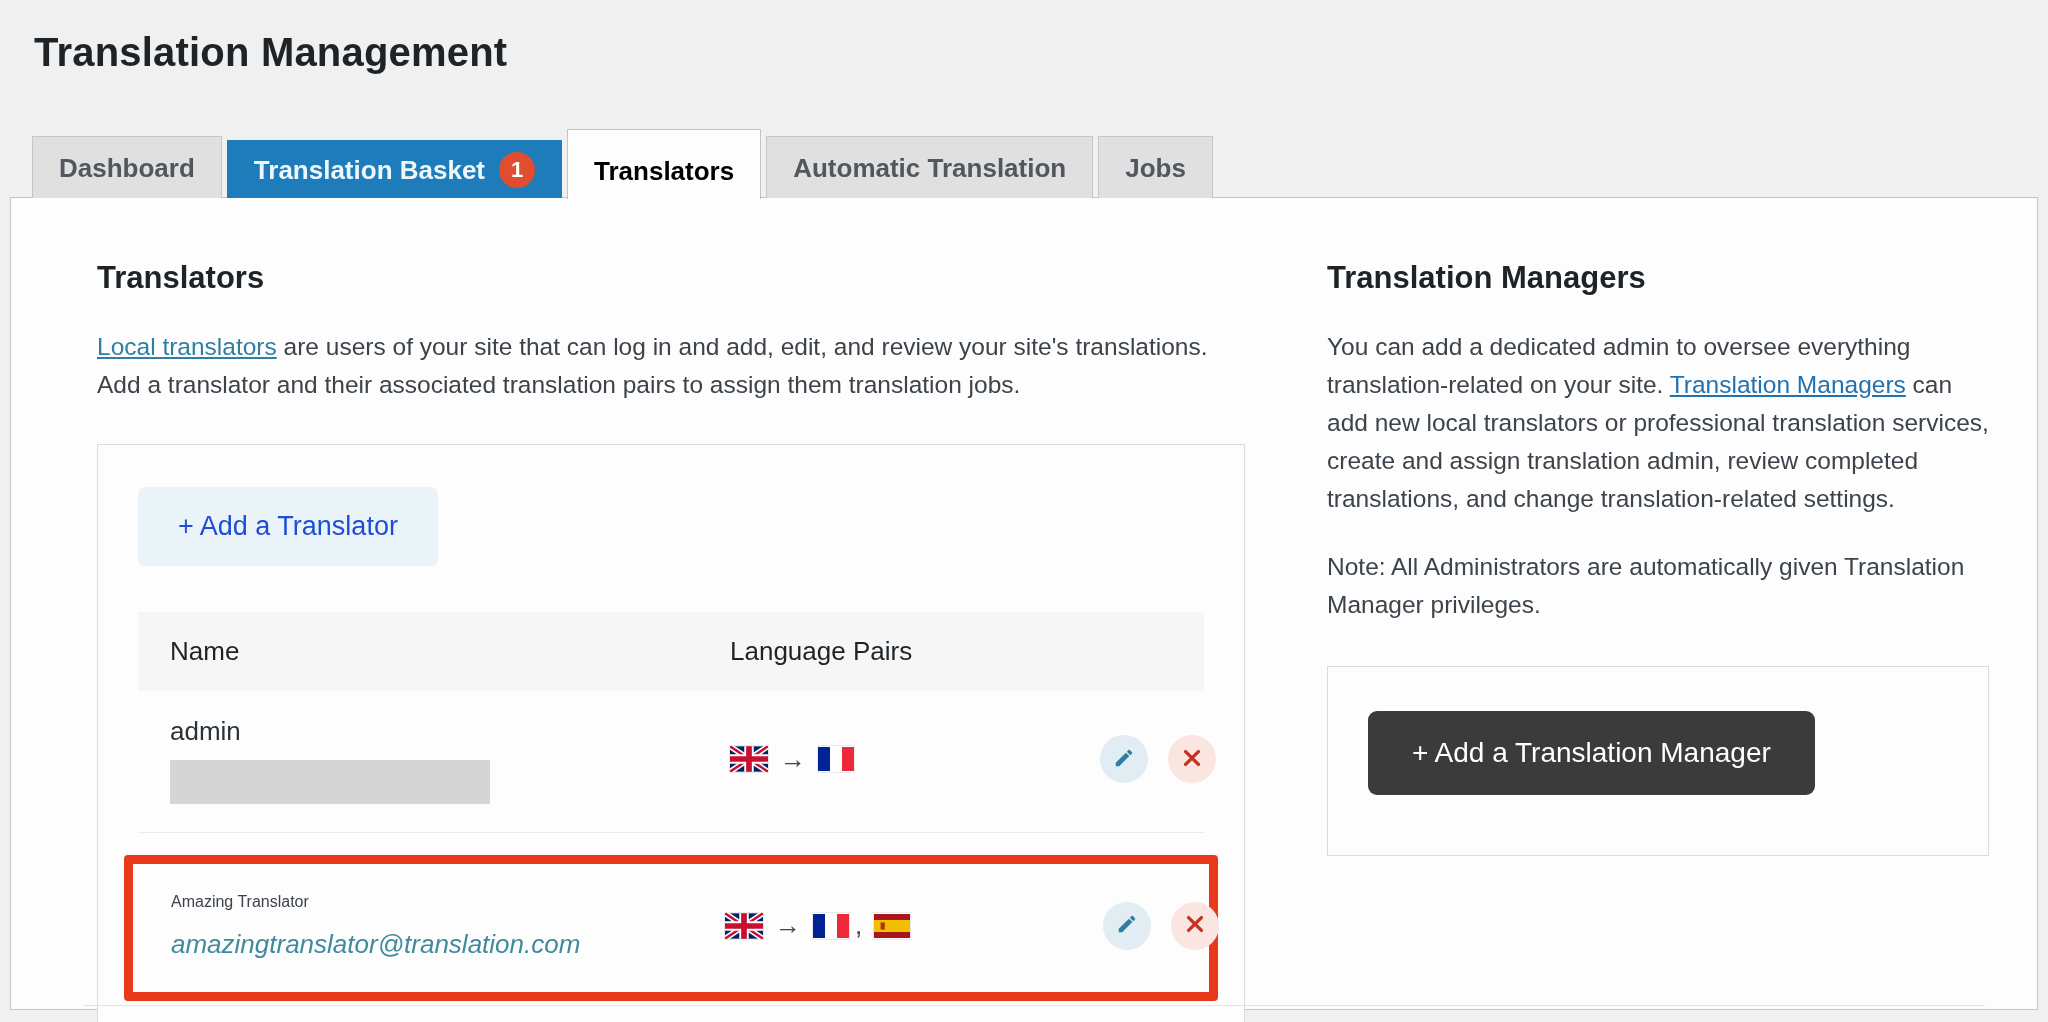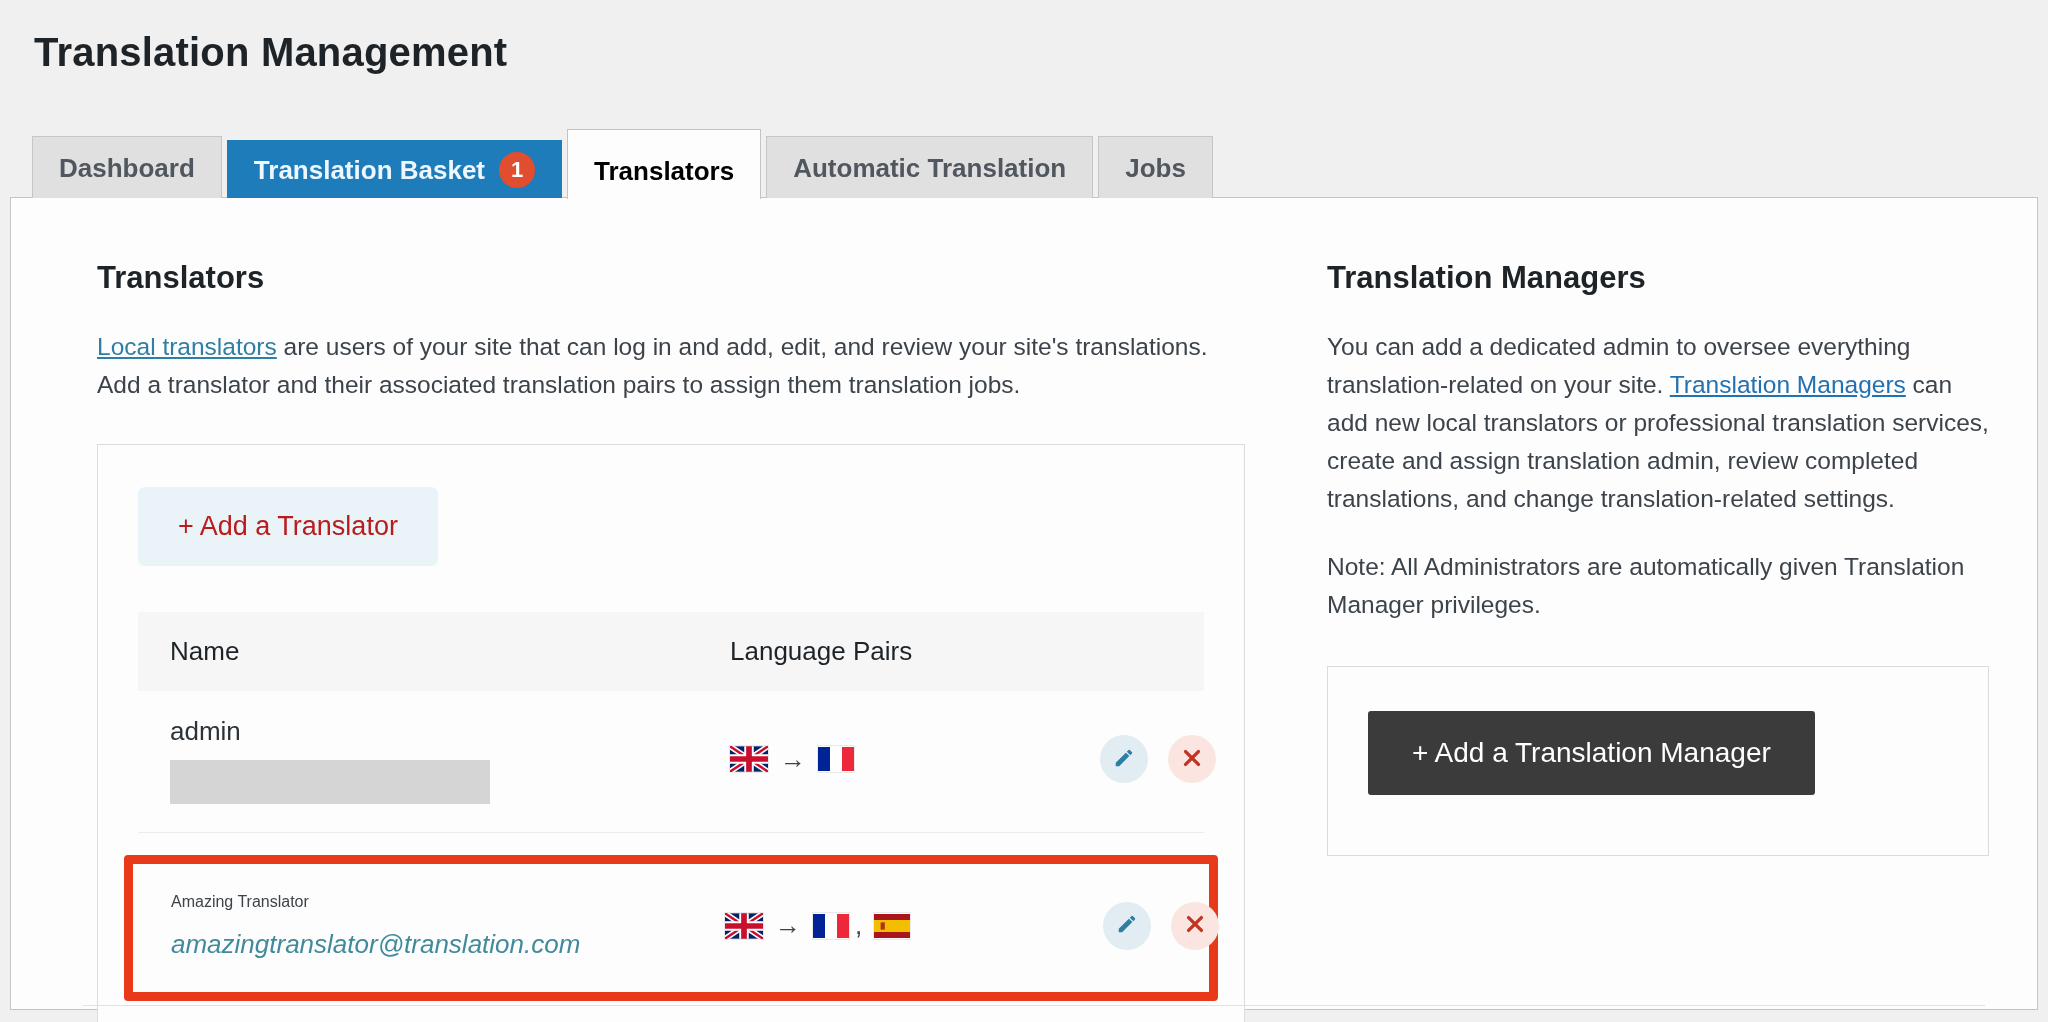--- a/index.html
+++ b/index.html
@@ -104,21 +104,21 @@
   .table-panel {
     margin-top:40px;
     border:1px solid #dcdcde;
     background:#fdfdfd;
     padding:42px 40px 48px 40px;
     width:1148px;
   }
   .add-translator-btn {
     display:inline-block;
     background:#eaf3f7;
-    color:#b91c1c;
+    color:#1d4ed8;
     font-size:27px;
     font-family:inherit;
     border:none;
     border-radius:7px;
     padding:24px 40px;
     cursor:pointer;
   }
   .ttable { margin-top:46px; }
   .trow {
     display:grid;
@@ -199,21 +199,21 @@
     background:#fdfdfd;
     padding:44px 40px 60px 40px;
     width:662px;
   }
   .add-manager-btn {
     background:#3b3b3b;
     color:#ffffff;
     font-size:28px;
     font-family:inherit;
     border:none;
-    border-radius:3px;
+    border-radius:9px;
     padding:26px 44px;
     cursor:pointer;
   }
   .bottom-divider {
     position:absolute;
     left:72px;
     right:52px;
     bottom:3px;
     border-top:1px solid #e2e2e2;
   }

